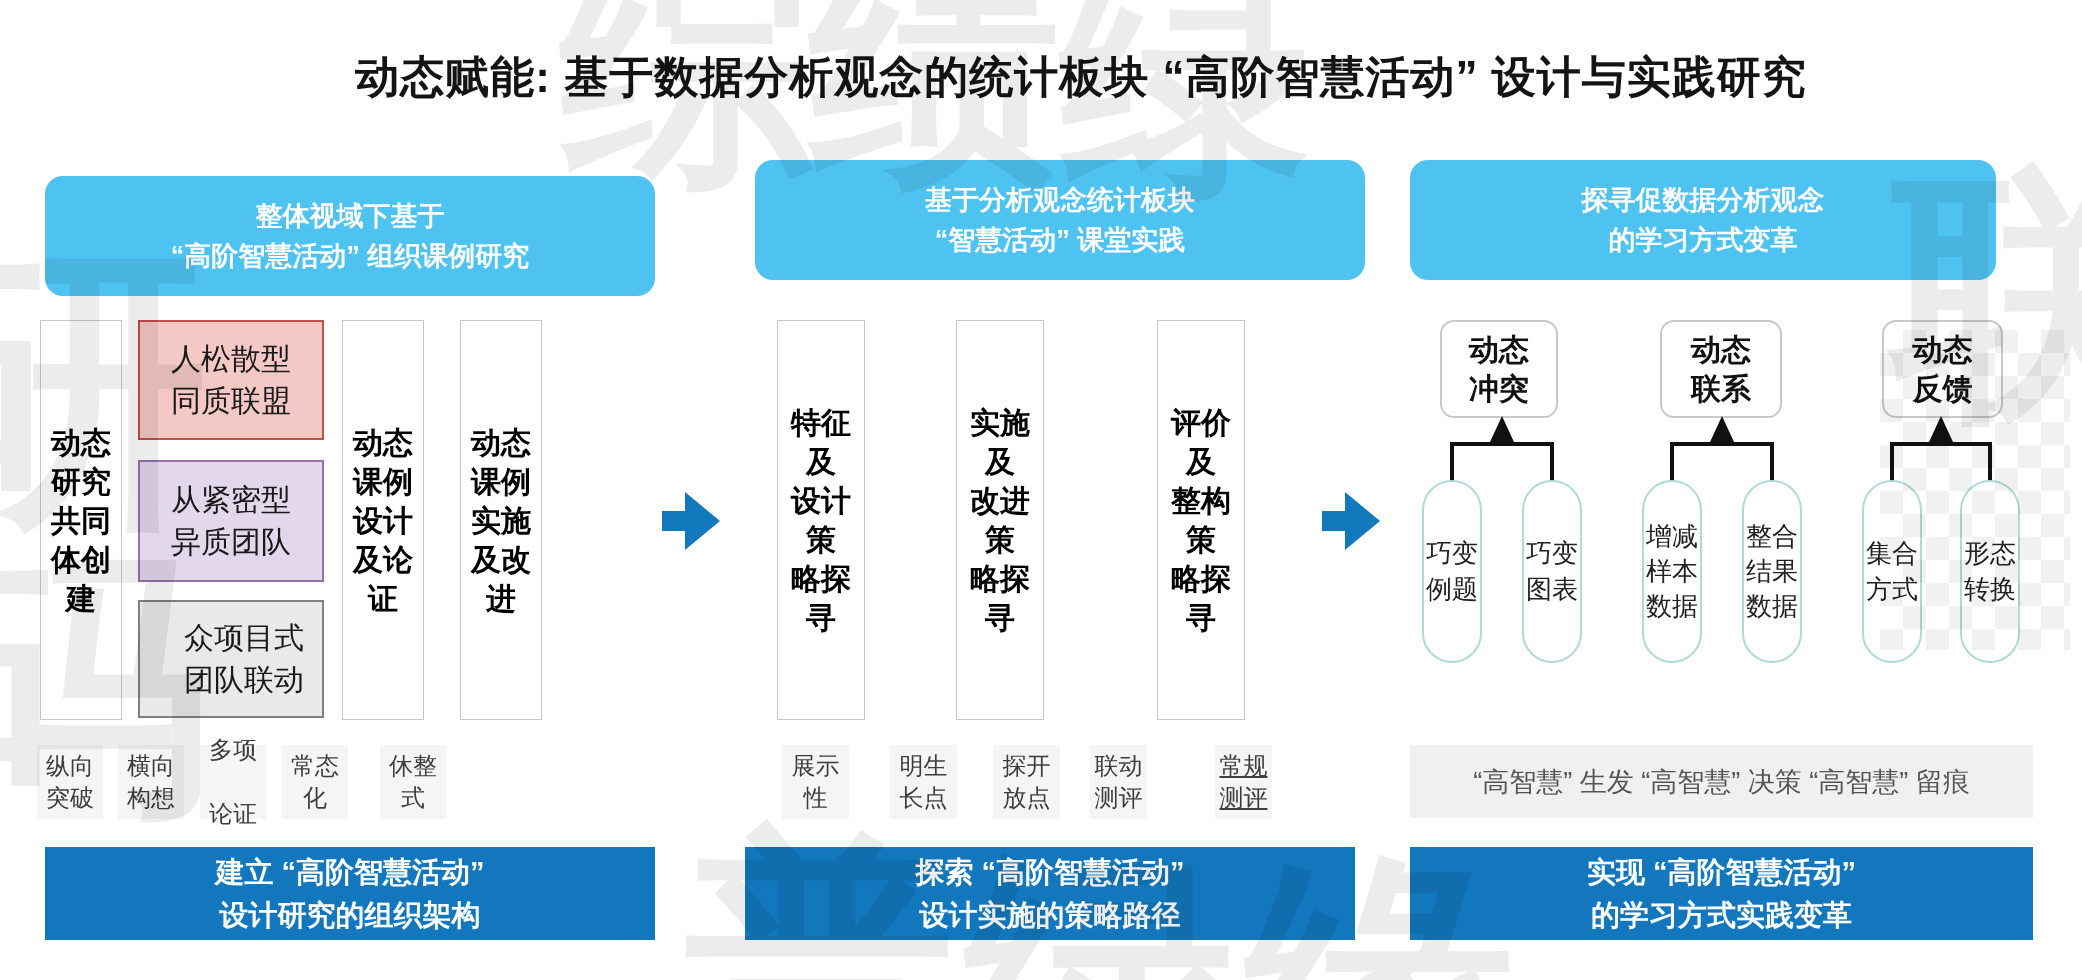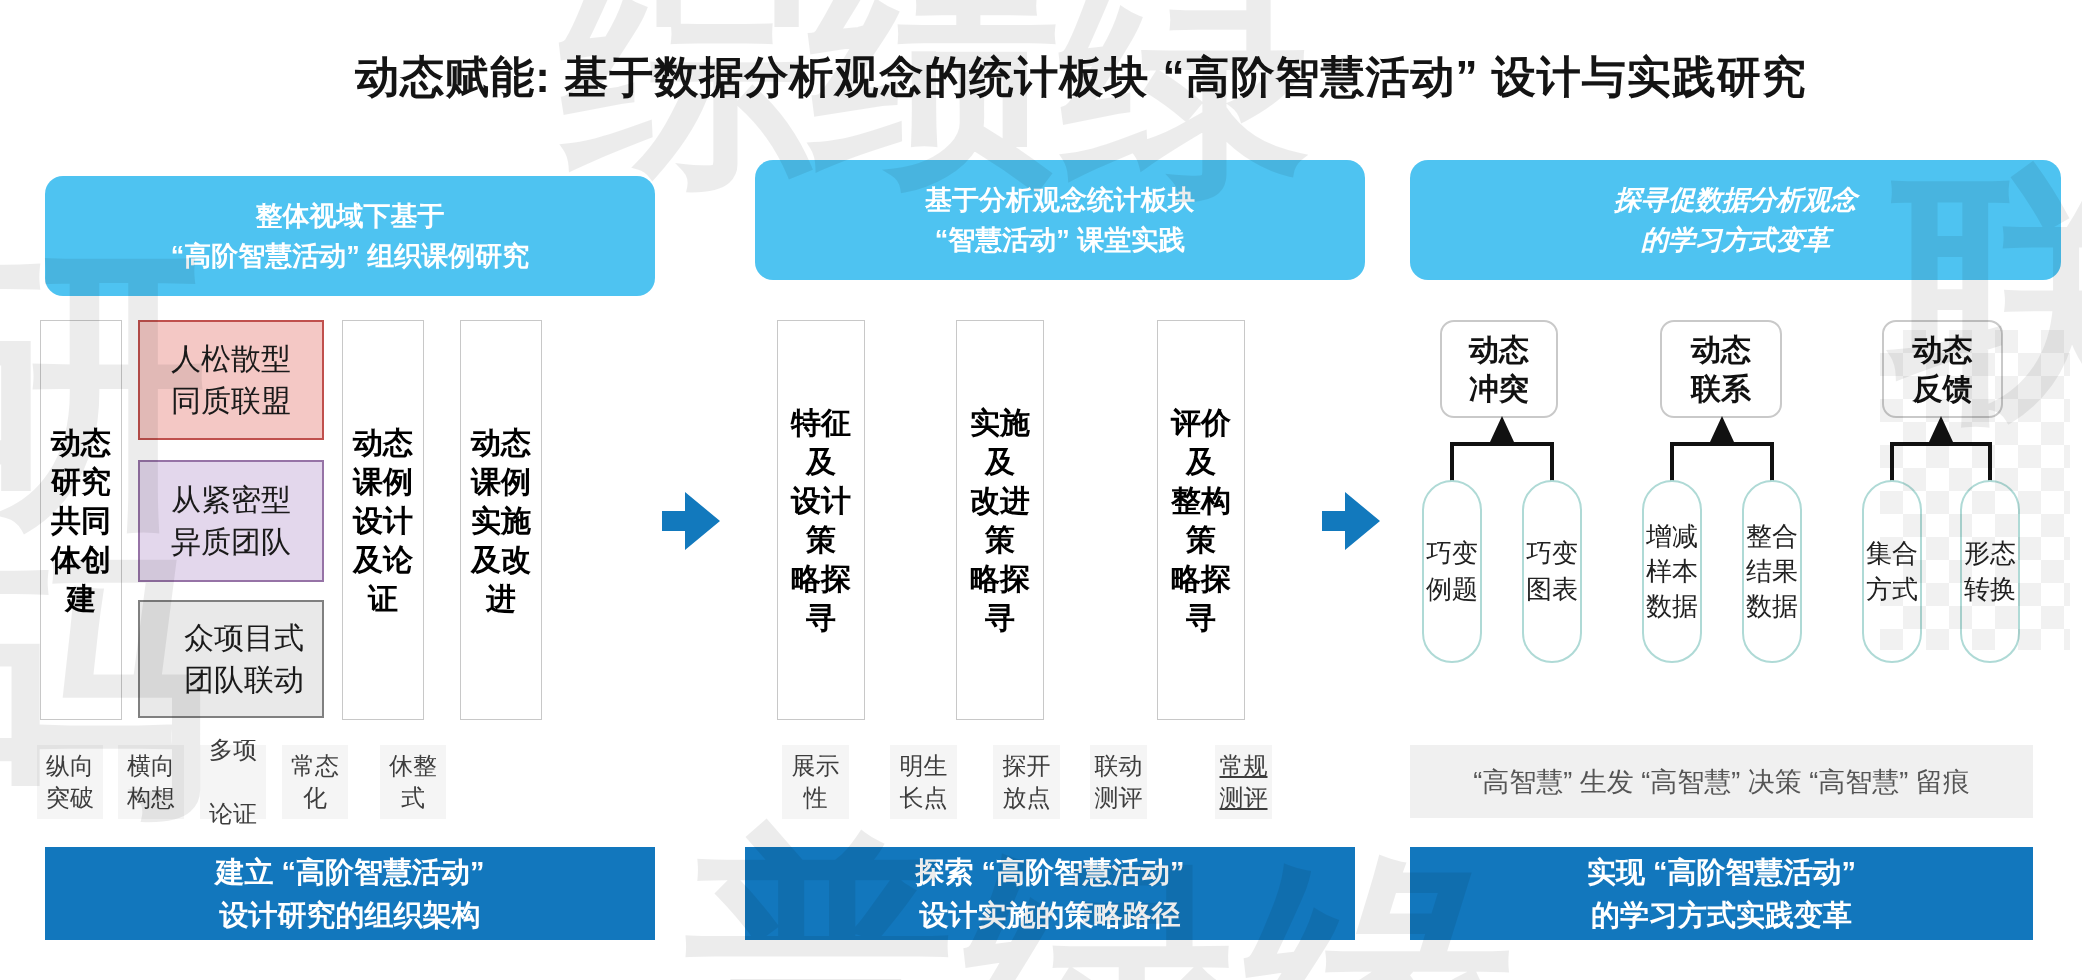--- a/index.html
+++ b/index.html
@@ -158,21 +158,21 @@
 
   <div class="footerbar" style="left:745px;top:847px;width:610px;">
     <div>探索 “高阶智慧活动”</div>
     <div>设计实施的策略路径</div>
   </div>
 
   <svg class="abs" style="left:1322px;top:490px;" width="60" height="62" viewBox="0 0 60 62">
     <polygon points="0,21 23,21 23,2 58,31 23,60 23,41 0,41" fill="#1279BD"></polygon>
   </svg>
 
-  <div class="hdr" style="left:1410px;top:160px;width:651px;font-style:italic;">
+  <div class="hdr" style="left:1410px;top:160px;width:586px;">
     <div>探寻促数据分析观念</div>
     <div>的学习方式变革</div>
   </div>
 
   <div class="topbox" style="left:1440px;width:118px;">
     <div>动态</div>
     <div>冲突</div>
   </div>
   <svg class="abs" style="left:1450px;top:414px;" width="104" height="68" viewBox="0 0 104 68">
     <polyline points="2,68 2,30 102,30 102,68" fill="none" stroke="#111" stroke-width="4"></polyline>

